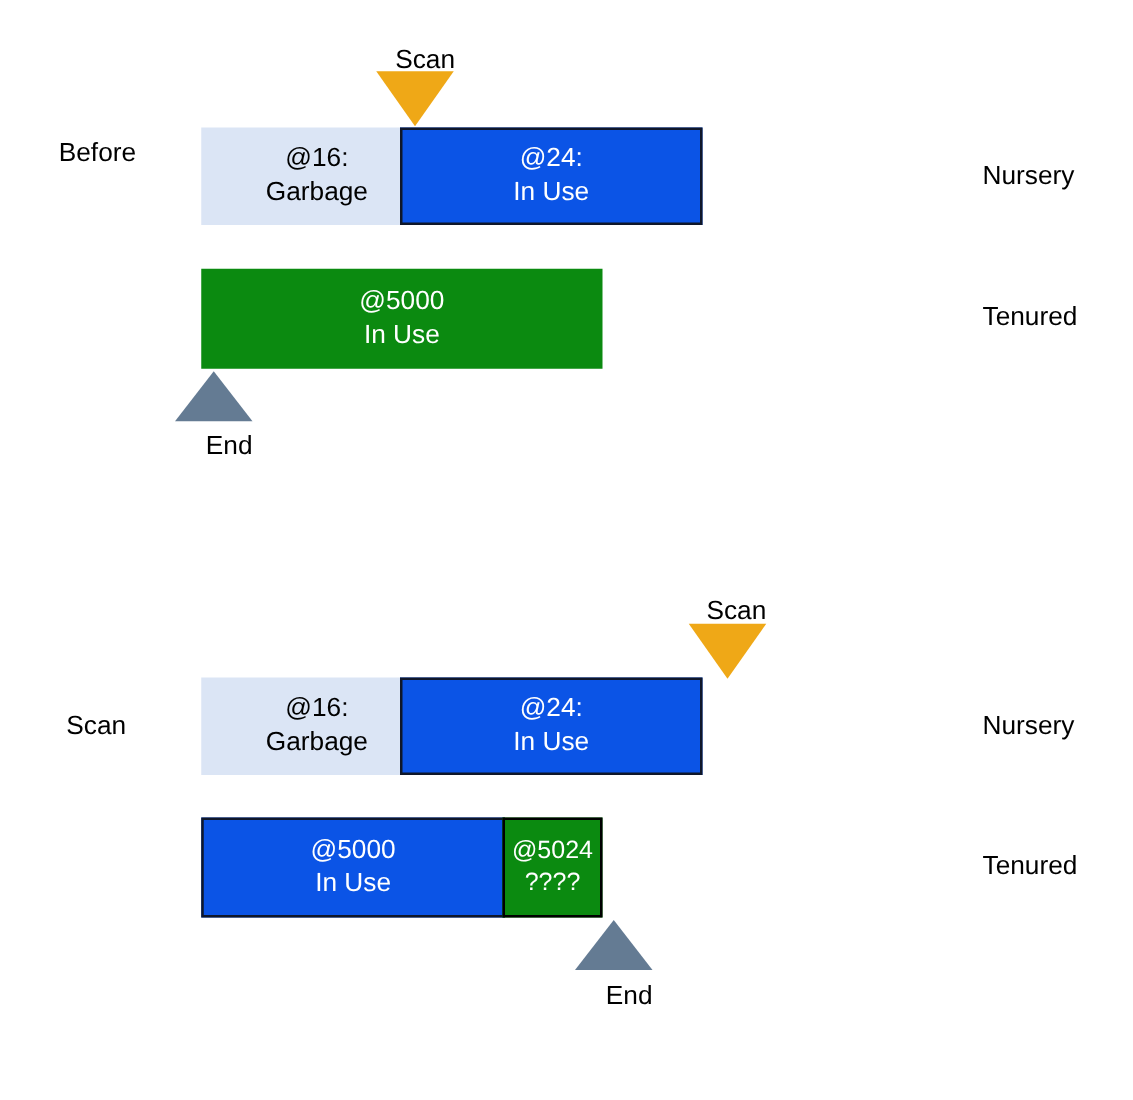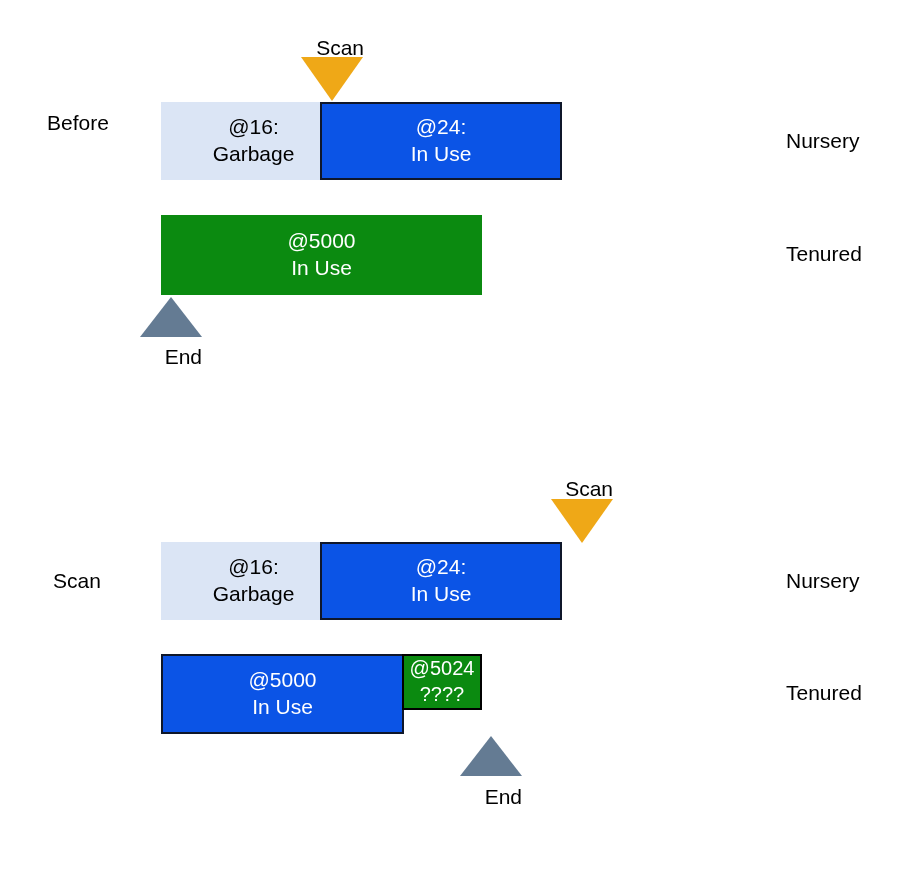--- a/index.html
+++ b/index.html
@@ -127,21 +127,21 @@
   <div class="box box-blue" style="left:320px; top:542px; width:242px; height:78px;">
     <span class="ln">@24:</span>
     <span class="ln">In Use</span>
   </div>
   <div class="side-label" style="left:786px; top:569px;">Nursery</div>
 
   <div class="box box-blue" style="left:161px; top:654px; width:243px; height:80px;">
     <span class="ln">@5000</span>
     <span class="ln">In Use</span>
   </div>
-  <div class="box box-green-bordered narrow" style="left:402px; top:654px; width:80px; height:56px;">
+  <div class="box box-green-bordered narrow" style="left:402px; top:654px; width:80px; height:80px;">
     <span class="ln">@5024</span>
     <span class="ln">????</span>
   </div>
   <div class="side-label" style="left:786px; top:681px;">Tenured</div>
 
   <div class="marker marker-up" style="left:460px; top:736px;"></div>
   <div class="marker-label" style="left:460px; top:785px; width:62px;">End</div>
 
 </div>
 

